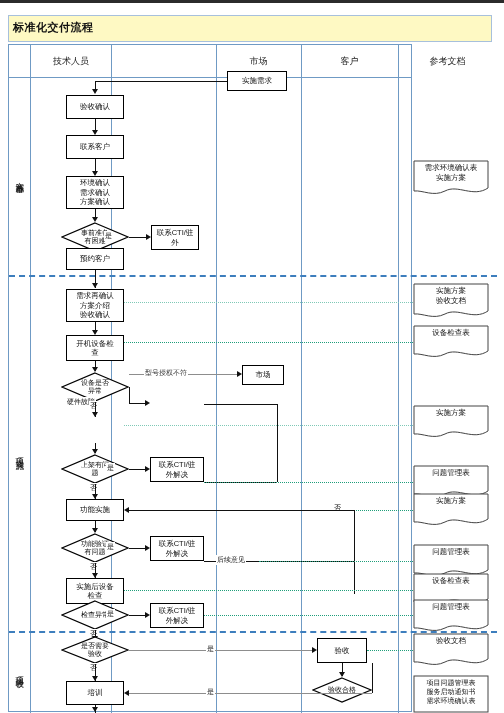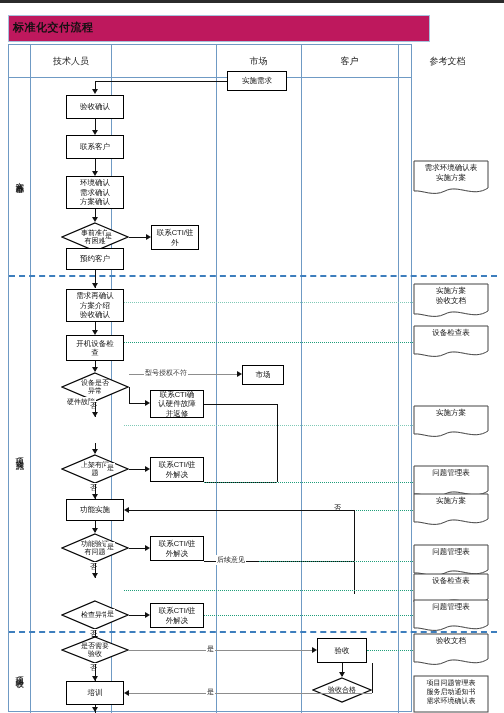--- a/index.html
+++ b/index.html
@@ -2,21 +2,21 @@
 <html><head>
 <meta charset="utf-8">
 <style>
   html,body{margin:0;padding:0;background:#fff;}
   body{font-family:"Liberation Sans","DejaVu Sans",sans-serif;}
   #root{position:relative;width:504px;height:713px;overflow:hidden;background:#fff;
         border-top:3px solid #2b2b2b;box-sizing:border-box;}
   .abs{position:absolute;box-sizing:border-box;}
 
   
-  .titlebar{left:8px;top:12px;width:422px;height:27px;border:1px solid #a7c0dc;background:#be185d;padding-left:48px;}
+  .titlebar{left:8px;top:12px;width:484px;height:27px;border:1px solid #a7c0dc;background:#fef9c3;padding-left:48px;}
   .titlebar .t{position:absolute;left:4px;top:4px;font-size:11px;font-weight:bold;color:#111;letter-spacing:.5px;}
 
   
   .frame{left:8px;top:41px;width:404px;height:668px;border:1px solid #6f9ac4;background:#fff;}
 
   
   .vsep{width:0;border-left:1px solid #6f9ac4;top:0;height:668px;}
   
   .hdrrow{left:0;top:0;width:100%;height:33px;border-bottom:1px solid #6f9ac4;}
   .hdr{top:0;height:33px;display:flex;align-items:center;justify-content:center;
@@ -196,23 +196,20 @@
     <div class="abs ln lnh gray" style="left:120px;top:329px;width:88px"></div>
     <div class="abs lbl" style="left:135px;top:323px;color:#333">型号授权不符</div>
     <div class="abs ln lnh gray" style="left:208px;top:329px;width:22px"></div>
     <div class="abs arrow ar-right" style="left:228px;top:325.5px"></div>
     <div class="abs node" style="left:233px;top:320px;width:42px;height:20px">市场</div>
 
     <div class="abs ln lnv" style="left:120px;top:342px;height:16px"></div>
     <div class="abs ln lnh" style="left:120px;top:358px;width:18px"></div>
     <div class="abs lbl" style="left:57px;top:352px">硬件故障</div>
     <div class="abs arrow ar-right" style="left:136px;top:354.5px"></div>
-    <div class="abs node" style="left:141px;top:345px;width:54px;height:28px;white-space:pre-line">联系CTI确
-认硬件故障
-并返修</div>
 
     <div class="abs ln lnh" style="left:195px;top:359px;width:73px"></div>
     <div class="abs ln lnv" style="left:268px;top:359px;height:78px"></div>
 
     <div class="abs lbl" style="left:80px;top:356px">否</div>
     <div class="abs ln lnv" style="left:86px;top:357px;height:15px"></div>
     <div class="abs arrow ar-down" style="left:82.5px;top:367px"></div>
     <div class="abs dotlink pale" style="left:115px;top:380px;width:289px"></div>
     <div class="abs doc" style="left:404px;top:360px;width:76px;height:34px">
       <svg class="dsvg" width="76" height="34" viewBox="0 0 76 34">
@@ -287,20 +284,22 @@
     <div class="abs doc" style="left:404px;top:499px;width:76px;height:34px">
       <svg class="dsvg" width="76" height="34" viewBox="0 0 76 34">
         <path d="M1,1 L75,1 L75,26 C60,36 45,22 32,29 C20,35 10,28 1,29 Z" fill="#fff" stroke="#444" stroke-width="1"></path>
       </svg>
       <div class="dtxt">问题管理表</div>
     </div>
 
     <div class="abs lbl" style="left:80px;top:517px">否</div>
     <div class="abs ln lnv" style="left:86px;top:518px;height:15px"></div>
     <div class="abs arrow ar-down" style="left:82.5px;top:528px"></div>
+    <div class="abs node" style="left:57px;top:533px;width:58px;height:26px;white-space:pre-line">实施后设备
+检查</div>
     <div class="abs dotlink" style="left:115px;top:545px;width:289px"></div>
     <div class="abs doc" style="left:404px;top:528px;width:76px;height:34px">
       <svg class="dsvg" width="76" height="34" viewBox="0 0 76 34">
         <path d="M1,1 L75,1 L75,26 C60,36 45,22 32,29 C20,35 10,28 1,29 Z" fill="#fff" stroke="#444" stroke-width="1"></path>
       </svg>
       <div class="dtxt">设备检查表</div>
     </div>
 
     <div class="abs ln lnv" style="left:86px;top:559px;height:10px"></div>
     <div class="abs arrow ar-down" style="left:82.5px;top:564px"></div>

